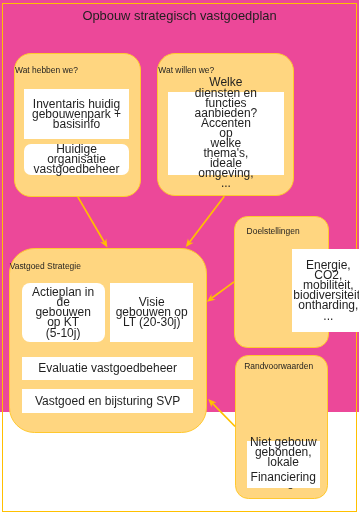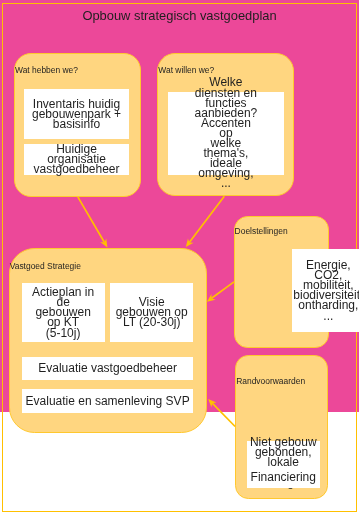--- a/index.html
+++ b/index.html
@@ -30,42 +30,42 @@
 
 <div id="slide">
   <div class="frame"></div>
   <div class="title">Opbouw strategisch vastgoedplan</div>
 
 
   <div class="gbox" style="left:14px;top:53px;width:127px;height:144px;border-radius:17.0px;">
     <div class="ghead" style="top:11px;">Wat hebben we?</div>
   </div>
   <div class="wbox" style="left:24px;top:88.5px;width:105px;height:50.3px;padding:0 4px;">Inventaris huidig<br>gebouwenpark + basisinfo</div>
-  <div class="wbox" style="left:24px;top:143.5px;width:105px;height:31px;padding:4px 4px;">Huidige organisatie<br>vastgoedbeheer</div>
+  <div class="wbox" style="left:24px;top:143.5px;width:105px;height:31px;padding:4px 4px;border-radius:7px;">Huidige organisatie<br>vastgoedbeheer</div>
 
   <div class="gbox" style="left:157.3px;top:53px;width:136.7px;height:143.1px;border-radius:18.0px;">
     <div class="ghead" style="top:11px;">Wat willen we?</div>
   </div>
   <div class="wbox" style="left:167.9px;top:91.5px;width:116px;height:83px;padding:0 29px;">Welke diensten en functies<br>aanbieden? Accenten op<br>welke thema's, ideale<br>omgeving, ...</div>
 
   <div class="gbox" style="left:8.7px;top:248px;width:198.2px;height:185px;border-radius:25.5px;">
     <div class="ghead" style="top:12.4px;">Vastgoed Strategie</div>
   </div>
-  <div class="wbox" style="left:21.7px;top:282.9px;width:82.9px;height:59px;padding:0 6px;">Actieplan in de<br>gebouwen op KT<br>(5-10j)</div>
+  <div class="wbox" style="left:21.7px;top:282.9px;width:82.9px;height:59px;padding:0 6px;border-radius:8px;">Actieplan in de<br>gebouwen op KT<br>(5-10j)</div>
   <div class="wbox" style="left:110px;top:282.9px;width:83.4px;height:59px;padding:0 3px;">Visie gebouwen op<br>LT (20-30j)</div>
   <div class="wbox" style="left:21.85px;top:356.7px;width:171.5px;height:23.2px;">Evaluatie vastgoedbeheer</div>
-  <div class="wbox" style="left:21.85px;top:389px;width:171.5px;height:23.9px;">Evaluatie en samenleving SVP</div>
+  <div class="wbox" style="left:21.85px;top:389px;width:171.5px;height:23.9px;">Vastgoed en bijsturing SVP</div>
 
   <div class="gbox" style="left:233.6px;top:216px;width:95.2px;height:132px;border-radius:13.6px;">
-    <div class="ghead" style="top:9px;">Doelstellingen</div>
+    <div class="ghead" style="top:9px;margin-left:12px;">Doelstellingen</div>
   </div>
   <div class="wbox" style="left:247px;top:248.8px;width:72.7px;height:83.1px;padding:0 11px;margin-left:45px;">Energie, CO2,<br>mobiliteit,<br>biodiversiteit,<br>ontharding, ...</div>
 
   <div class="gbox" style="left:235.2px;top:354.6px;width:93.1px;height:144.4px;border-radius:13.4px;">
-    <div class="ghead" style="top:20px;">Randvoorwaarden</div>
+    <div class="ghead" style="top:5px;padding-left:8px;">Randvoorwaarden</div>
   </div>
   <div class="wbox" style="left:246.8px;top:441px;width:72.9px;height:42.3px;padding:0 5px;">Niet gebouw<br>gebonden, lokale<br>hernieuwbare<br>energie</div>
   <div class="wbox" style="left:246.8px;top:465.8px;width:72.9px;height:22.3px;">Financiering</div>
 
   <svg class="arrows" viewBox="0 0 359 514">
     <path d="M77.80,196.90 L104.50,242.45" stroke="#FFC000" stroke-width="1.7" fill="none" stroke-linecap="butt"></path>
     <path d="M107.40,247.40 L100.23,242.10 L104.50,242.45 L106.27,238.56 Z" fill="#FFC000"></path>
     <path d="M224.30,196.20 L189.26,242.52" stroke="#FFC000" stroke-width="1.7" fill="none" stroke-linecap="butt"></path>
     <path d="M185.80,247.10 L187.96,238.45 L189.26,242.52 L193.54,242.67 Z" fill="#FFC000"></path>
     <path d="M234.00,281.90 L211.53,298.31" stroke="#FFC000" stroke-width="1.7" fill="none" stroke-linecap="butt"></path>

